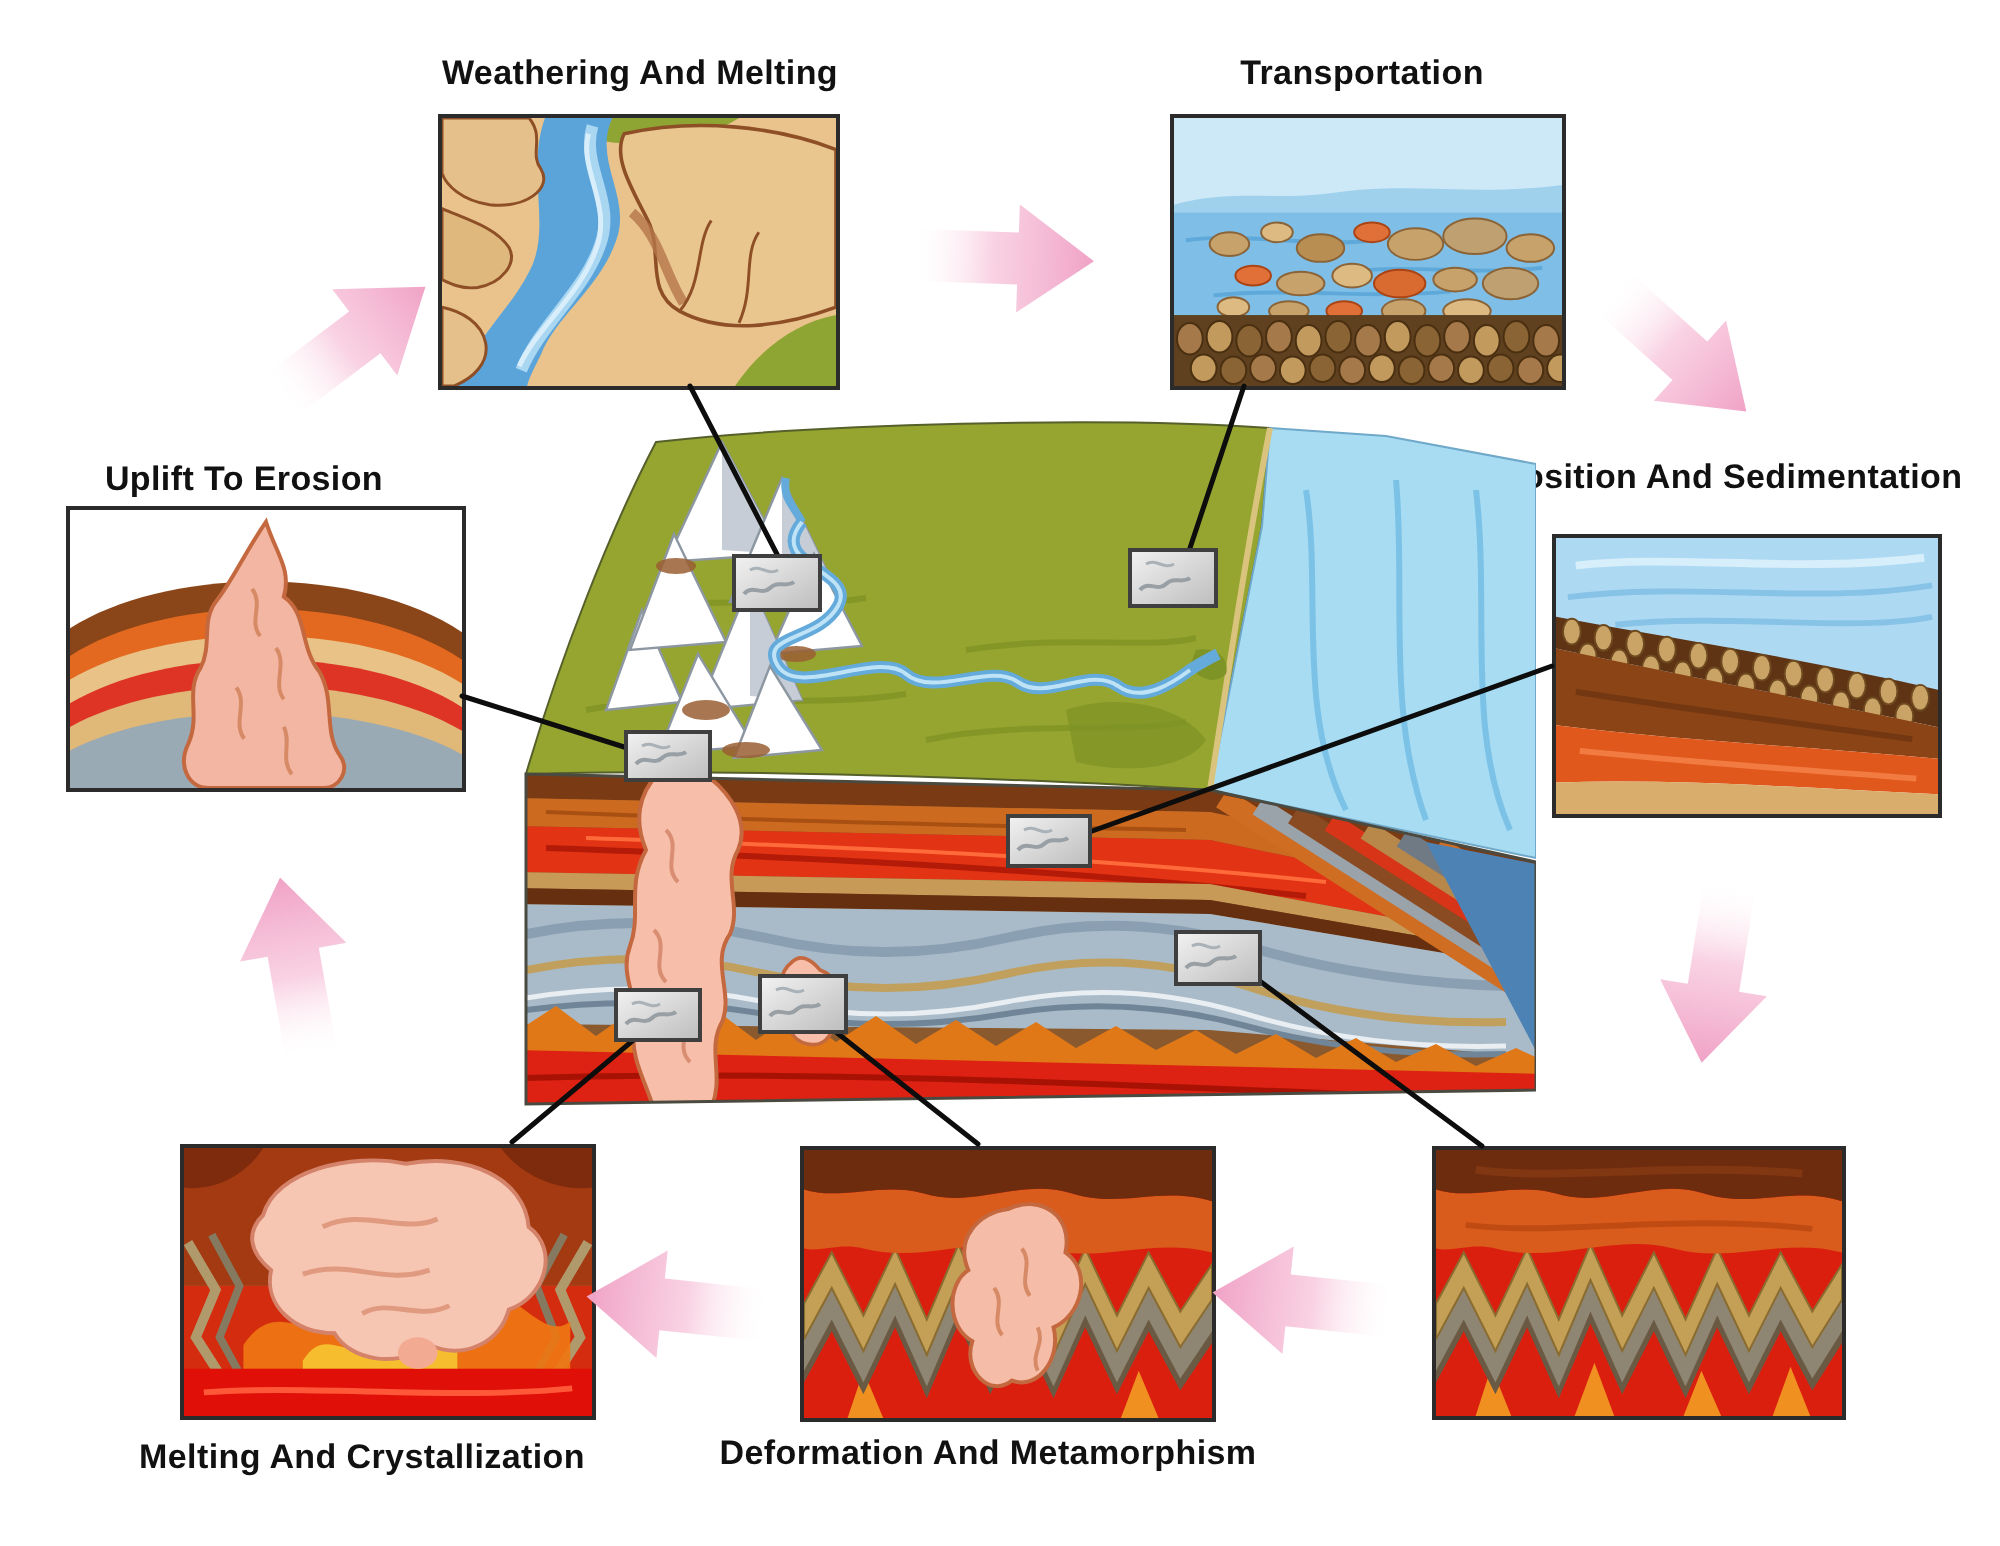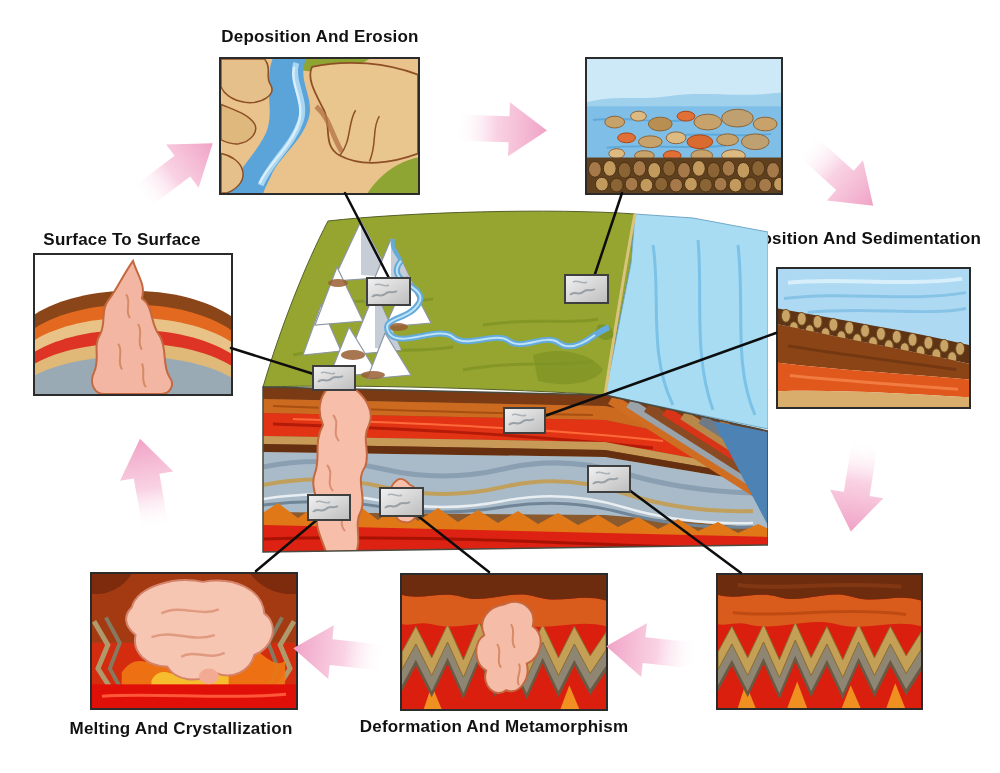--- a/index.html
+++ b/index.html
@@ -35,25 +35,26 @@
   #inset-melting{left:90px;top:572px;width:208px;height:138px;}
   #inset-uplift{left:33px;top:253px;width:200px;height:143px;}
   #central-block{position:absolute;left:233px;top:205px;width:535px;height:350px;}
   #overlay{position:absolute;left:0;top:0;width:1000px;height:773px;pointer-events:none;}
 </style>
 </head>
 <body>
 
 <div id="canvas">
 
-  <div class="label" id="lbl-weathering">Deposition And Erosion</div>
+  <div class="label" id="lbl-weathering">Weathering And Melting</div>
+  <div class="label" id="lbl-transportation">Transportation</div>
   <div class="label" id="lbl-deposition">Deposition And Sedimentation</div>
   <div class="label" id="lbl-melting">Melting And Crystallization</div>
   <div class="label" id="lbl-deformation">Deformation And Metamorphism</div>
-  <div class="label" id="lbl-uplift">Surface To Surface</div>
+  <div class="label" id="lbl-uplift">Uplift To Erosion</div>
 
   <div class="inset" id="inset-weathering">
     <svg viewBox="0 0 199 136" preserveAspectRatio="none">
       <rect width="199" height="136" fill="#e9c38b"></rect>
       <path d="M58,0 H150 C128,14 96,16 74,10 C66,6 60,3 58,0 Z" fill="#8ea433"></path>
       <path d="M199,100 V136 H148 C160,118 178,104 199,100 Z" fill="#8ea433"></path>
       <g>
         <path d="M86,0 C76,22 96,40 88,62 C80,86 58,100 50,120 C46,128 44,132 43,136 L8,136 C16,112 34,98 44,78 C56,56 42,28 52,0 Z" fill="#5ba4da"></path>
         <path d="M76,4 C70,24 88,42 80,64 C72,88 50,104 40,128" stroke="#a9d6f1" stroke-width="6" fill="none"></path>
         <path d="M74,8 C69,26 86,44 78,66 C70,90 48,106 39,126" stroke="#d9eefb" stroke-width="2.5" fill="none"></path>

